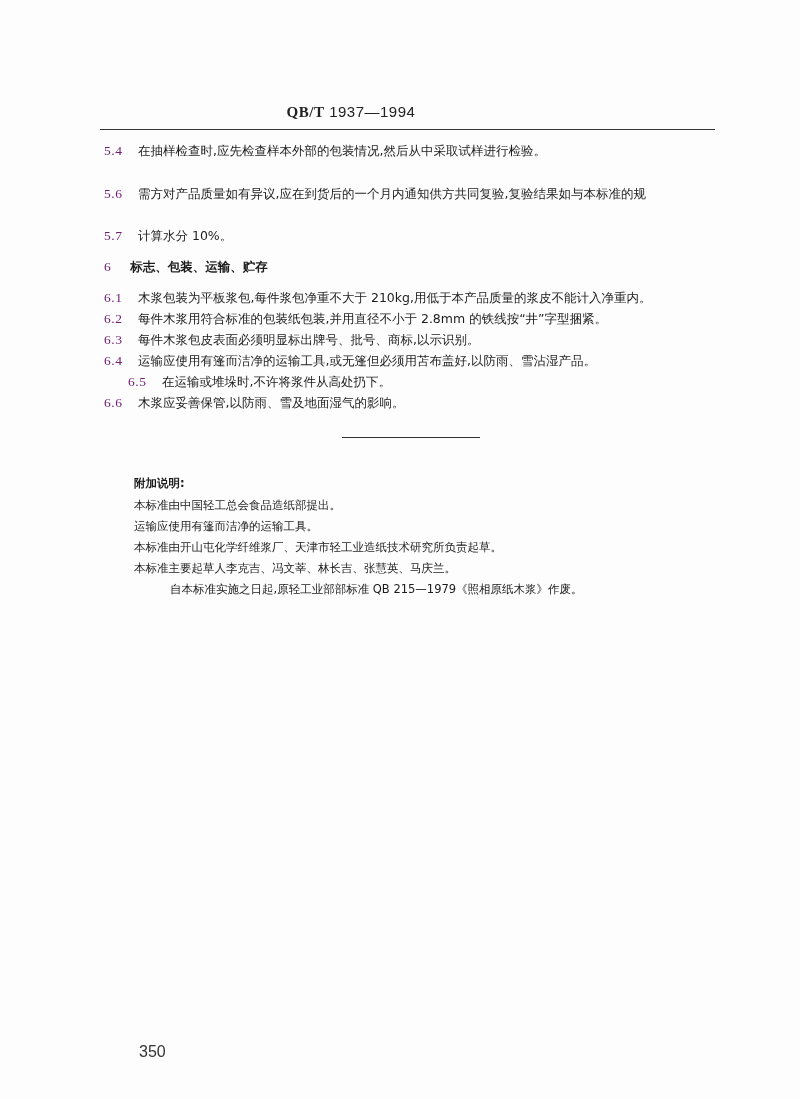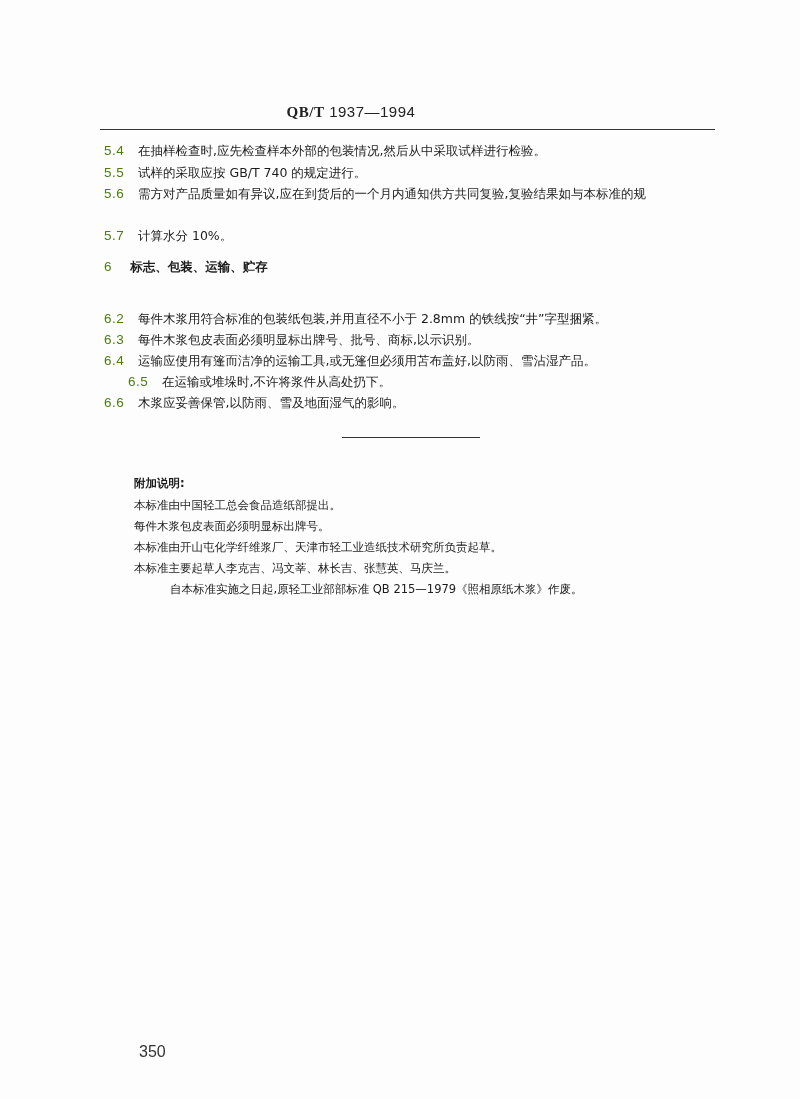--- a/index.html
+++ b/index.html
@@ -60,24 +60,24 @@
       position: absolute;
       left: 104px;
       font-size: 12.5px;
       line-height: 16px;
       white-space: nowrap;
       color: #1c1c1c;
     }
     .line .num {
       display: inline-block;
       width: 30px;
-      font-family: Liberation Sans, sans-serif;
+      font-family: Liberation Serif, serif;
       font-size: 13.5px;
       letter-spacing: 0.5px;
-      color: #4d7c0f;
+      color: #701a75;
     }
     .line.cont {
       left: 104px;
     }
     .line.heading {
       font-weight: bold;
     }
     .line.heading .num {
       width: 22px;
       font-weight: normal;
@@ -118,38 +118,38 @@
   <div class="header-title">
     <span class="code">QB/T</span>
     <span>1937—1994</span>
   </div>
   <div class="header-rule"></div>
 
   <div class="line" style="top:143px;">
     <span class="num">5.4</span>
     <span>在抽样检查时,应先检查样本外部的包装情况,然后从中采取试样进行检验。</span>
   </div>
-  <div class="line" style="top:165px;">
-    <span class="num">5.5</span>
-    <span>试样的采取应按 GB/T 740 的规定进行。</span>
-  </div>
   <div class="line" style="top:186px;">
     <span class="num">5.6</span>
     <span>需方对产品质量如有异议,应在到货后的一个月内通知供方共同复验,复验结果如与本标准的规</span>
   </div>
   <div class="line" style="top:228px;">
     <span class="num">5.7</span>
     <span>计算水分 10%。</span>
   </div>
 
   <div class="line heading" style="top:259px;">
     <span class="num">6</span>
     <span>标志、包装、运输、贮存</span>
   </div>
 
+  <div class="line" style="top:290px;">
+    <span class="num">6.1</span>
+    <span>木浆包装为平板浆包,每件浆包净重不大于 210kg,用低于本产品质量的浆皮不能计入净重内。</span>
+  </div>
   <div class="line" style="top:311px;">
     <span class="num">6.2</span>
     <span>每件木浆用符合标准的包装纸包装,并用直径不小于 2.8mm 的铁线按“井”字型捆紧。</span>
   </div>
   <div class="line" style="top:332px;">
     <span class="num">6.3</span>
     <span>每件木浆包皮表面必须明显标出牌号、批号、商标,以示识别。</span>
   </div>
   <div class="line" style="top:353px;">
     <span class="num">6.4</span>
@@ -161,19 +161,19 @@
   </div>
   <div class="line" style="top:395px;">
     <span class="num">6.6</span>
     <span>木浆应妥善保管,以防雨、雪及地面湿气的影响。</span>
   </div>
 
   <div class="sep-rule"></div>
 
   <div class="note title" style="top:475px;">附加说明:</div>
   <div class="note" style="top:497px;">本标准由中国轻工总会食品造纸部提出。</div>
-  <div class="note" style="top:518px;">每件木浆包皮表面必须明显标出牌号。</div>
+  <div class="note" style="top:518px;">运输应使用有篷而洁净的运输工具。</div>
   <div class="note" style="top:539px;">本标准由开山屯化学纤维浆厂、天津市轻工业造纸技术研究所负责起草。</div>
   <div class="note" style="top:560px;">本标准主要起草人李克吉、冯文莘、林长吉、张慧英、马庆兰。</div>
   <div class="note" style="top:581px;margin-left:36px;">自本标准实施之日起,原轻工业部部标准 QB 215—1979《照相原纸木浆》作废。</div>
 
   <div class="page-number">350</div>
 </div>
 
 </body></html>

